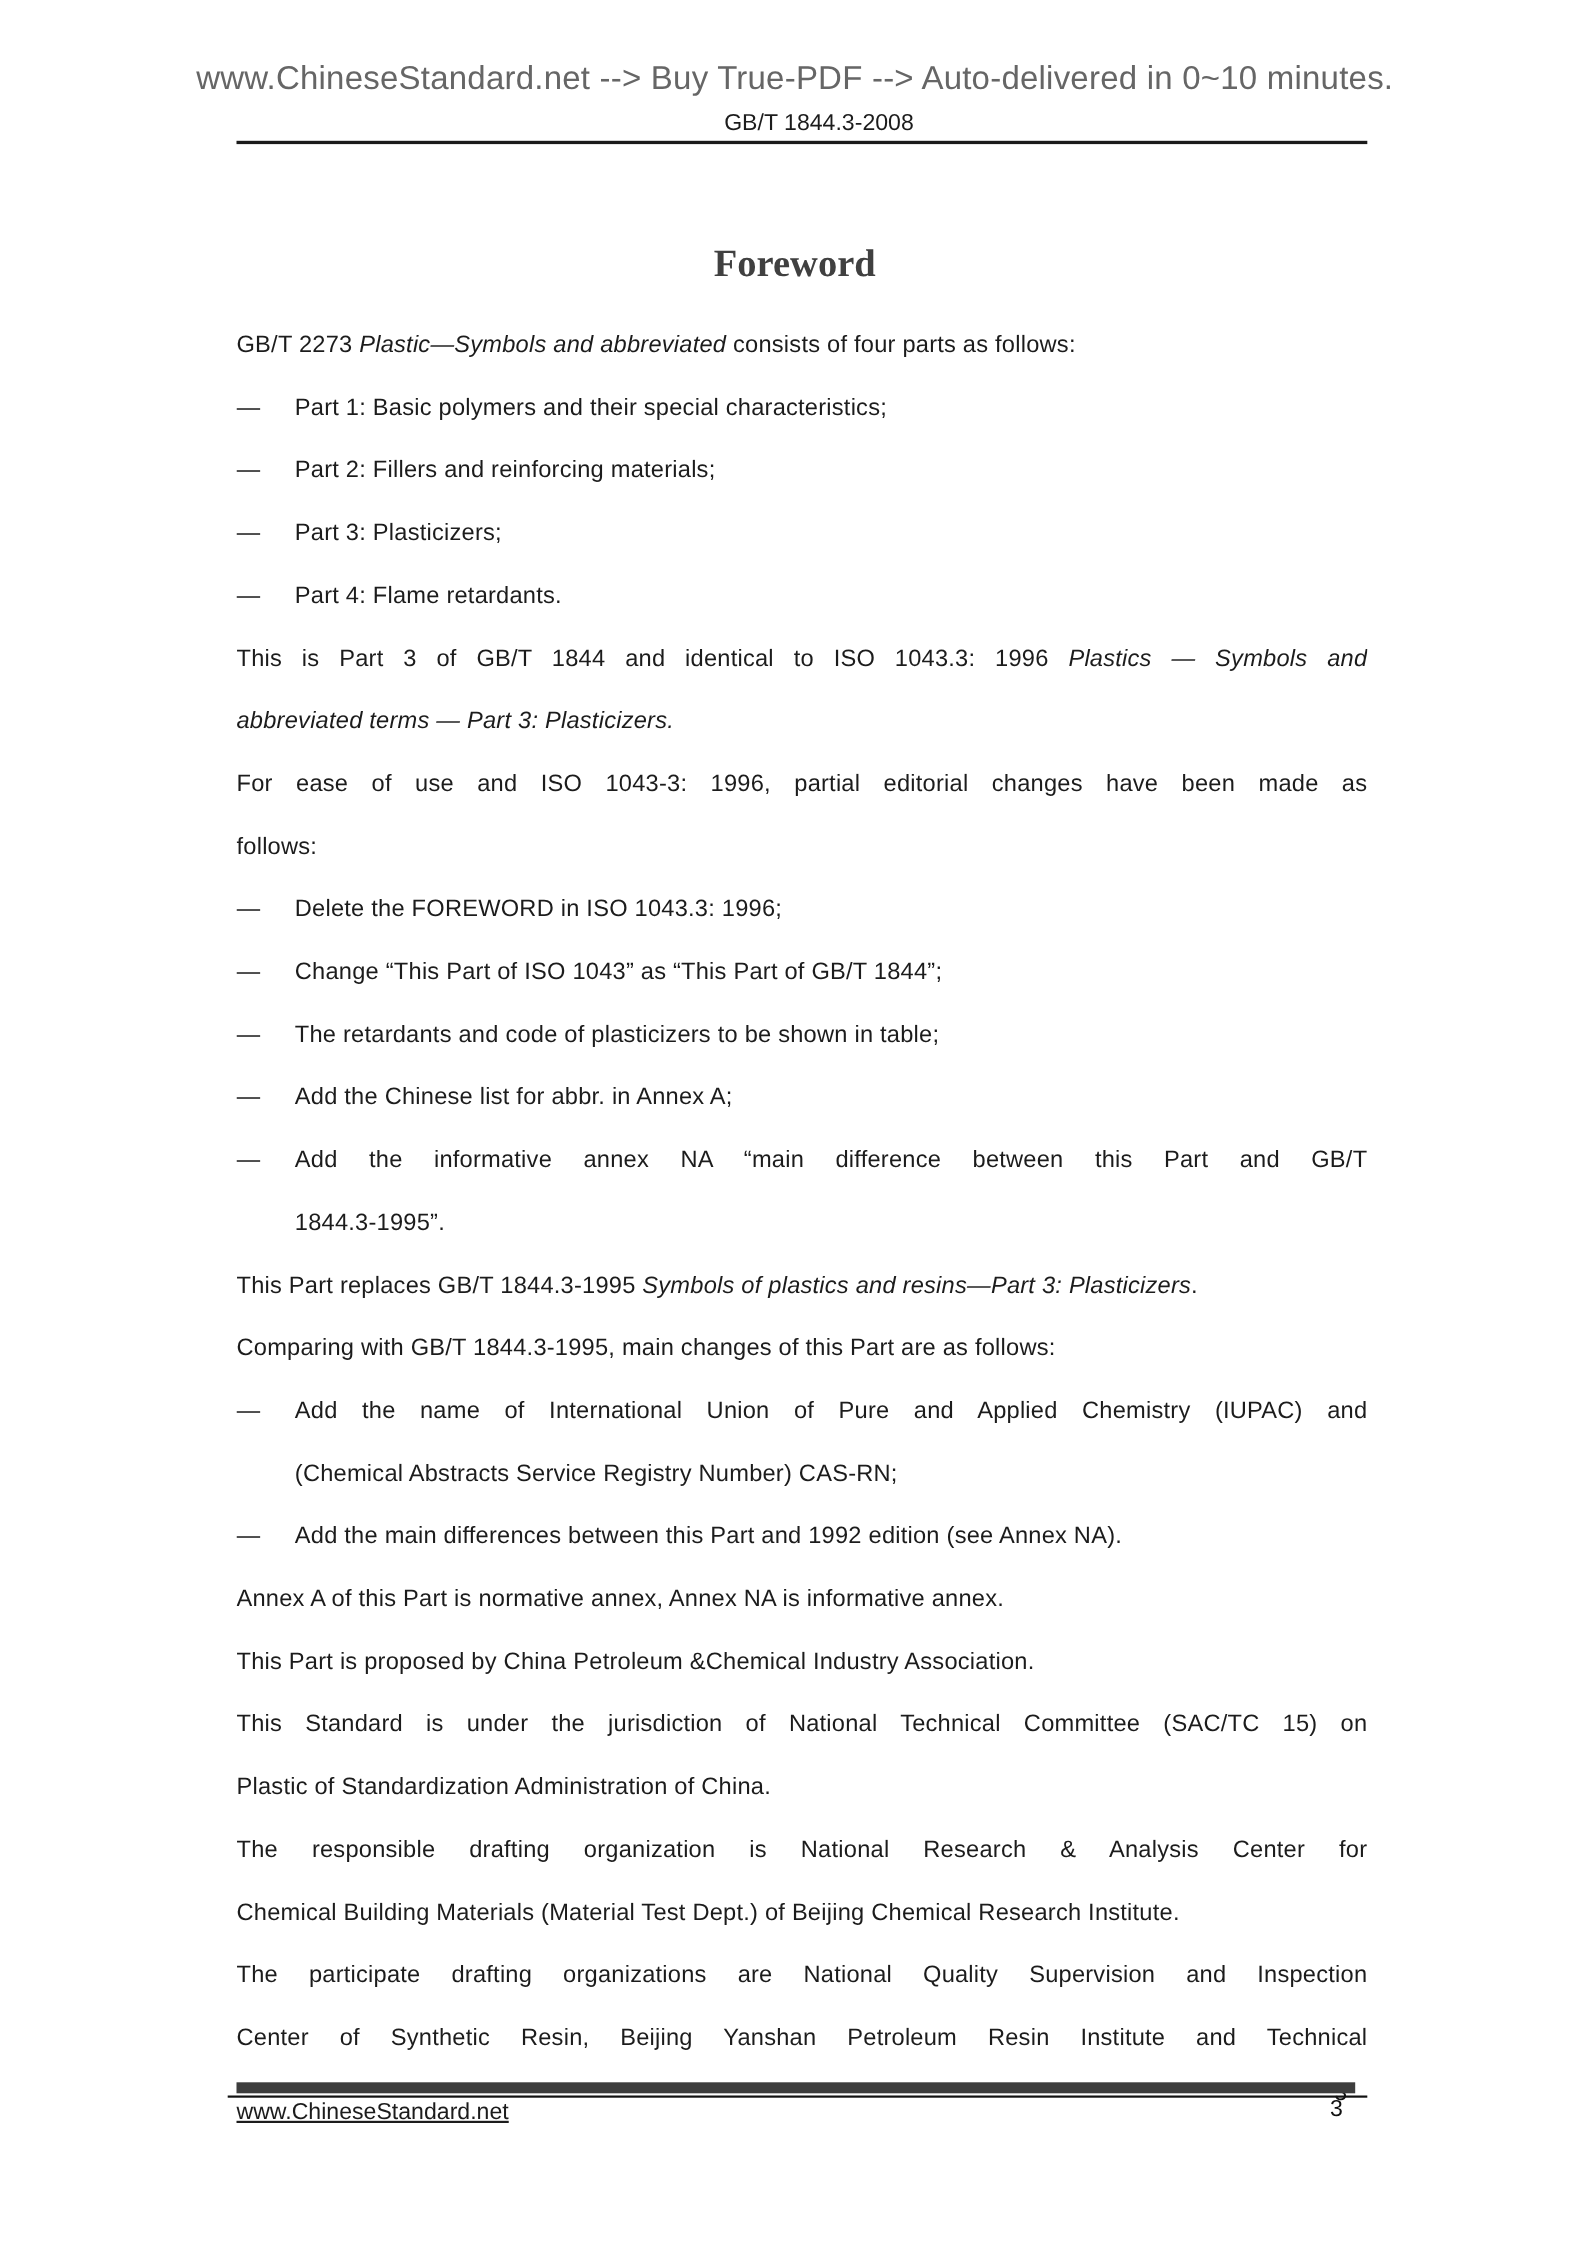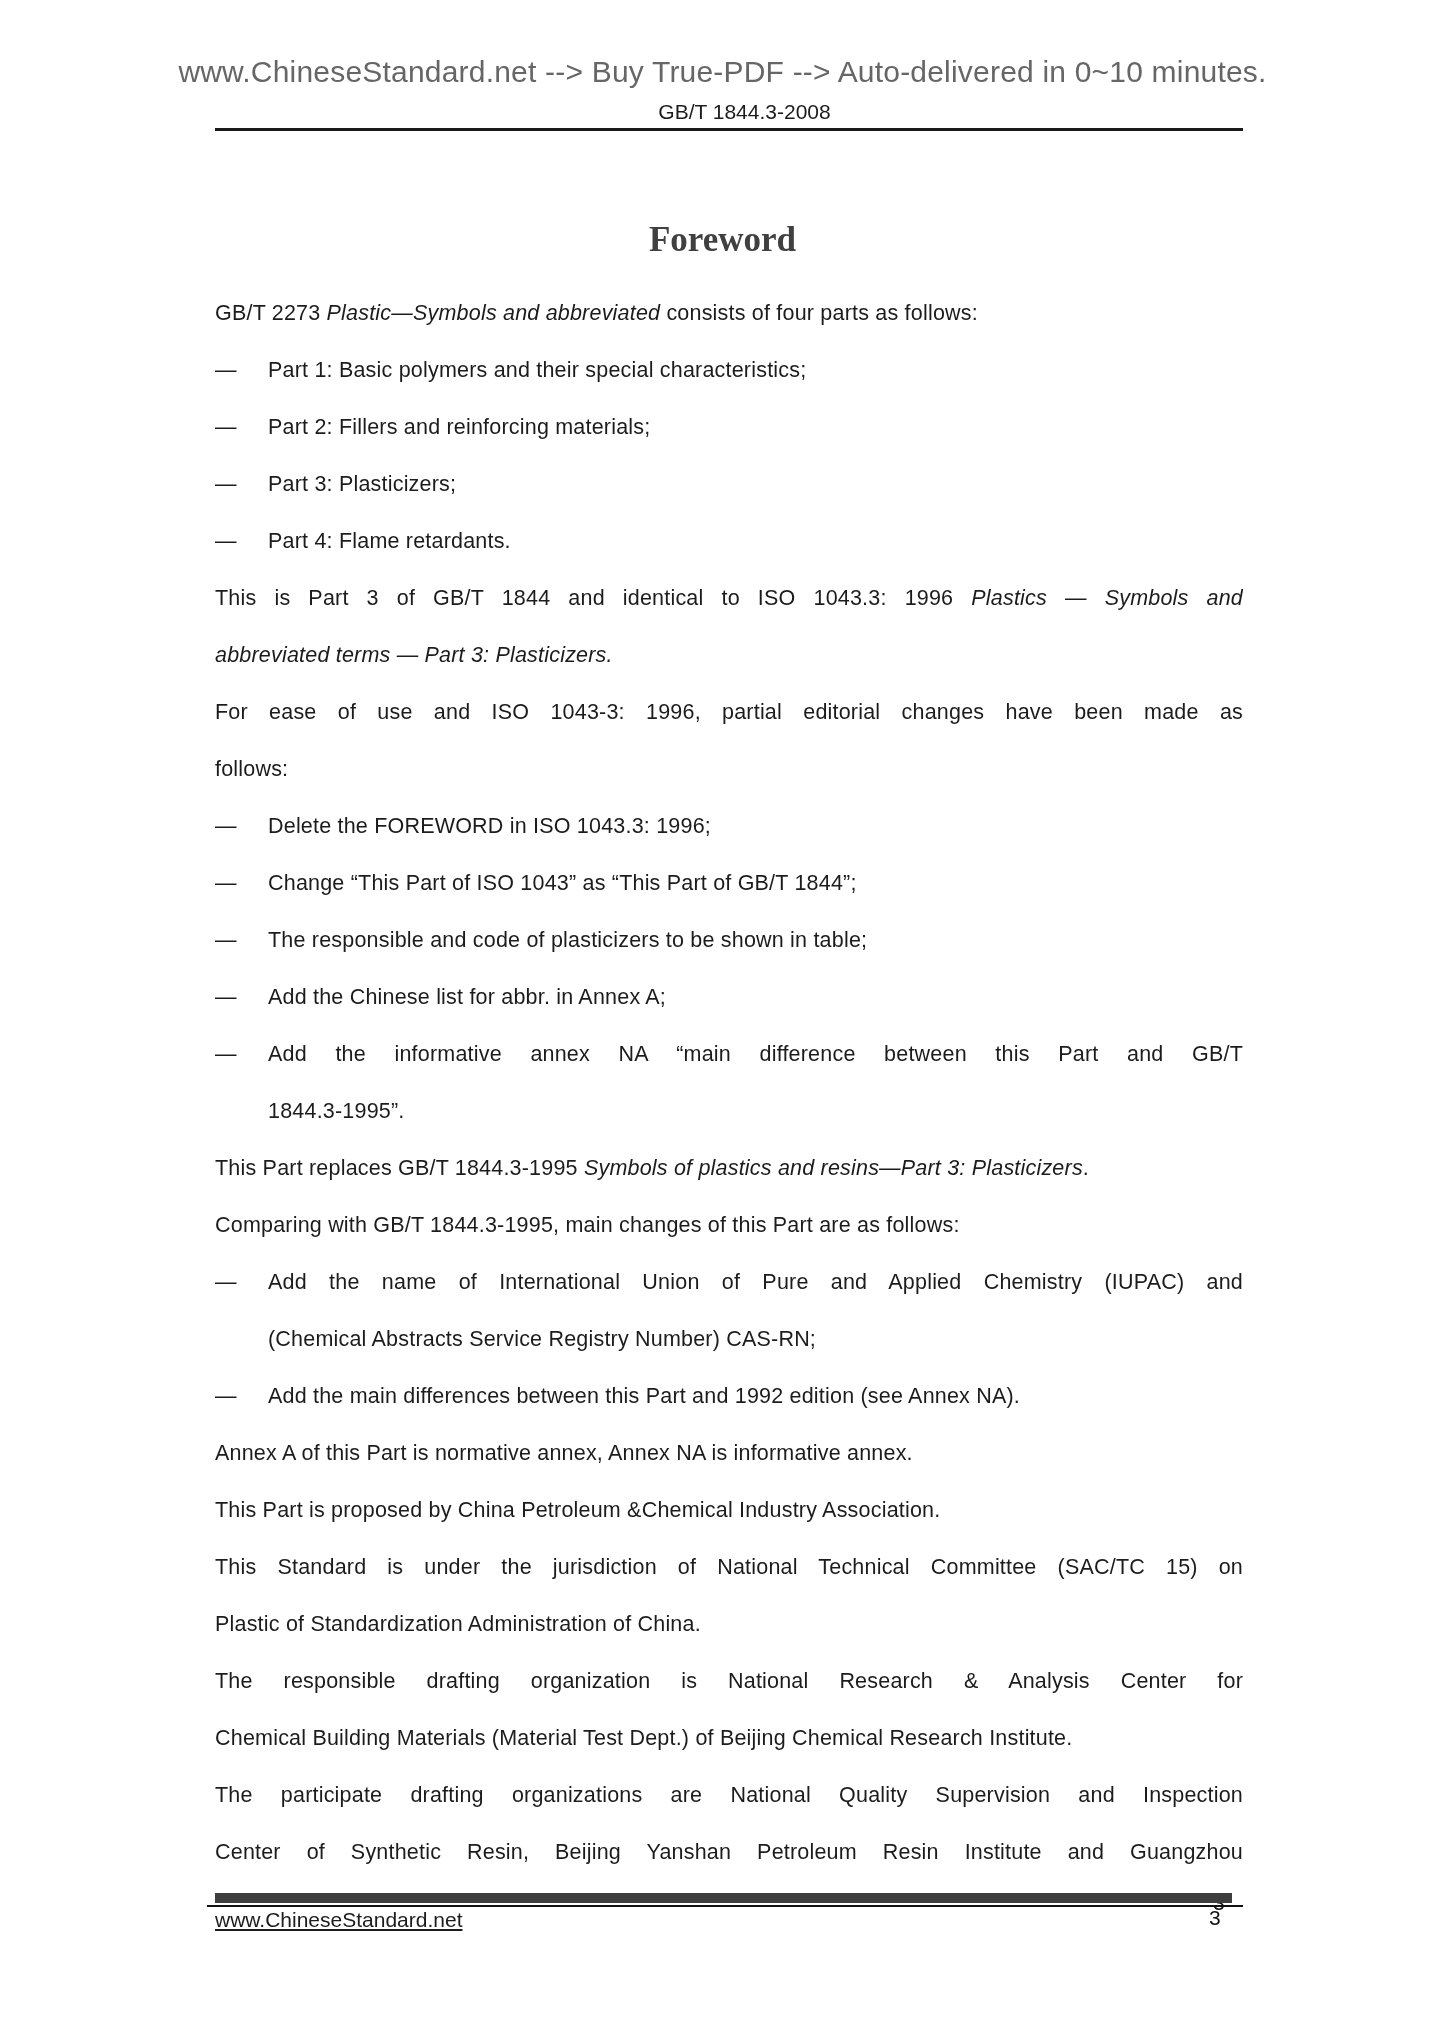--- a/index.html
+++ b/index.html
@@ -124,37 +124,37 @@
       <div class="line hang"><span class="dash">—</span><span>Part 1: Basic polymers and their special characteristics;</span></div>
       <div class="line hang"><span class="dash">—</span><span>Part 2: Fillers and reinforcing materials;</span></div>
       <div class="line hang"><span class="dash">—</span><span>Part 3: Plasticizers;</span></div>
       <div class="line hang"><span class="dash">—</span><span>Part 4: Flame retardants.</span></div>
       <div class="line justify"><span>This is Part 3 of GB/T 1844 and identical to ISO 1043.3: 1996 </span><span class="italic">Plastics — Symbols and</span></div>
       <div class="line"><span class="italic">abbreviated terms — Part 3: Plasticizers.</span></div>
       <div class="line justify"><span>For ease of use and ISO 1043-3: 1996, partial editorial changes have been made as</span></div>
       <div class="line"><span>follows:</span></div>
       <div class="line hang"><span class="dash">—</span><span>Delete the FOREWORD in ISO 1043.3: 1996;</span></div>
       <div class="line hang"><span class="dash">—</span><span>Change “This Part of ISO 1043” as “This Part of GB/T 1844”;</span></div>
-      <div class="line hang"><span class="dash">—</span><span>The responsible and code of plasticizers to be shown in table;</span></div>
+      <div class="line hang"><span class="dash">—</span><span>The retardants and code of plasticizers to be shown in table;</span></div>
       <div class="line hang"><span class="dash">—</span><span>Add the Chinese list for abbr. in Annex A;</span></div>
       <div class="line hang justify"><span class="dash">—</span><span>Add the informative annex NA “main difference between this Part and GB/T</span></div>
       <div class="line hang"><span>1844.3-1995”.</span></div>
       <div class="line"><span>This Part replaces GB/T 1844.3-1995 </span><span class="italic">Symbols of plastics and resins—Part 3: Plasticizers</span><span>.</span></div>
       <div class="line"><span>Comparing with GB/T 1844.3-1995, main changes of this Part are as follows:</span></div>
       <div class="line hang justify"><span class="dash">—</span><span>Add the name of International Union of Pure and Applied Chemistry (IUPAC) and</span></div>
       <div class="line hang"><span>(Chemical Abstracts Service Registry Number) CAS-RN;</span></div>
       <div class="line hang"><span class="dash">—</span><span>Add the main differences between this Part and 1992 edition (see Annex NA).</span></div>
       <div class="line"><span>Annex A of this Part is normative annex, Annex NA is informative annex.</span></div>
       <div class="line"><span>This Part is proposed by China Petroleum &amp;Chemical Industry Association.</span></div>
       <div class="line justify"><span>This Standard is under the jurisdiction of National Technical Committee (SAC/TC 15) on</span></div>
       <div class="line"><span>Plastic of Standardization Administration of China.</span></div>
       <div class="line justify"><span>The responsible drafting organization is National Research &amp; Analysis Center for</span></div>
       <div class="line"><span>Chemical Building Materials (Material Test Dept.) of Beijing Chemical Research Institute.</span></div>
       <div class="line justify"><span>The participate drafting organizations are National Quality Supervision and Inspection</span></div>
-      <div class="line justify"><span>Center of Synthetic Resin, Beijing Yanshan Petroleum Resin Institute and Guangzhou</span></div>
+      <div class="line justify"><span>Center of Synthetic Resin, Beijing Yanshan Petroleum Resin Institute and Technical</span></div>
     </div>
 
   <div class="footer-bar" style="background: rgb(61, 61, 61);"></div>
 
   <div class="footer-thinline"></div>
 
   <a class="footer-site" href="#">www.ChineseStandard.net</a>
 
   <div class="page-number-ghost">3</div>
 

